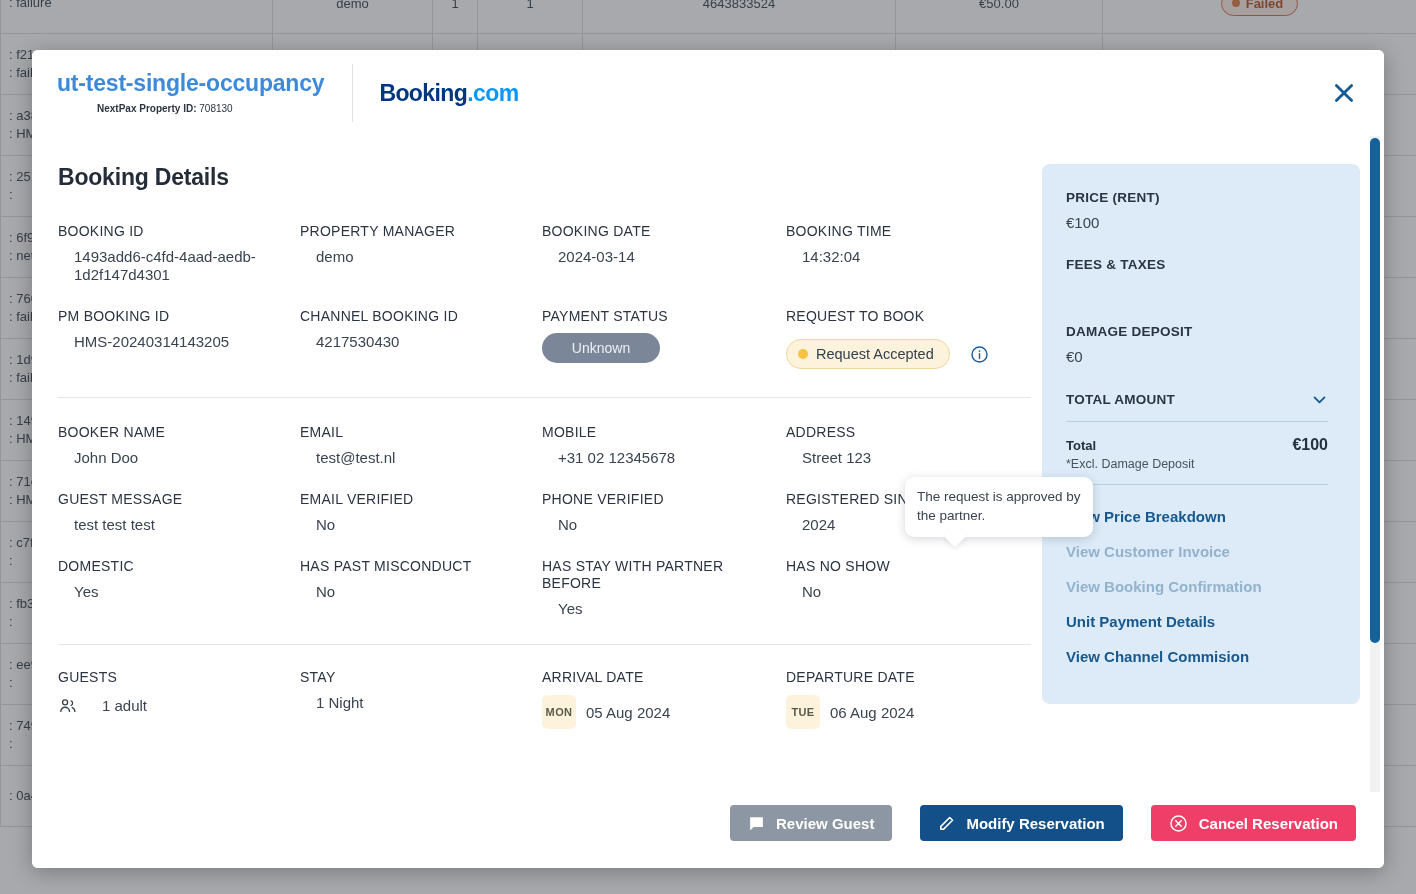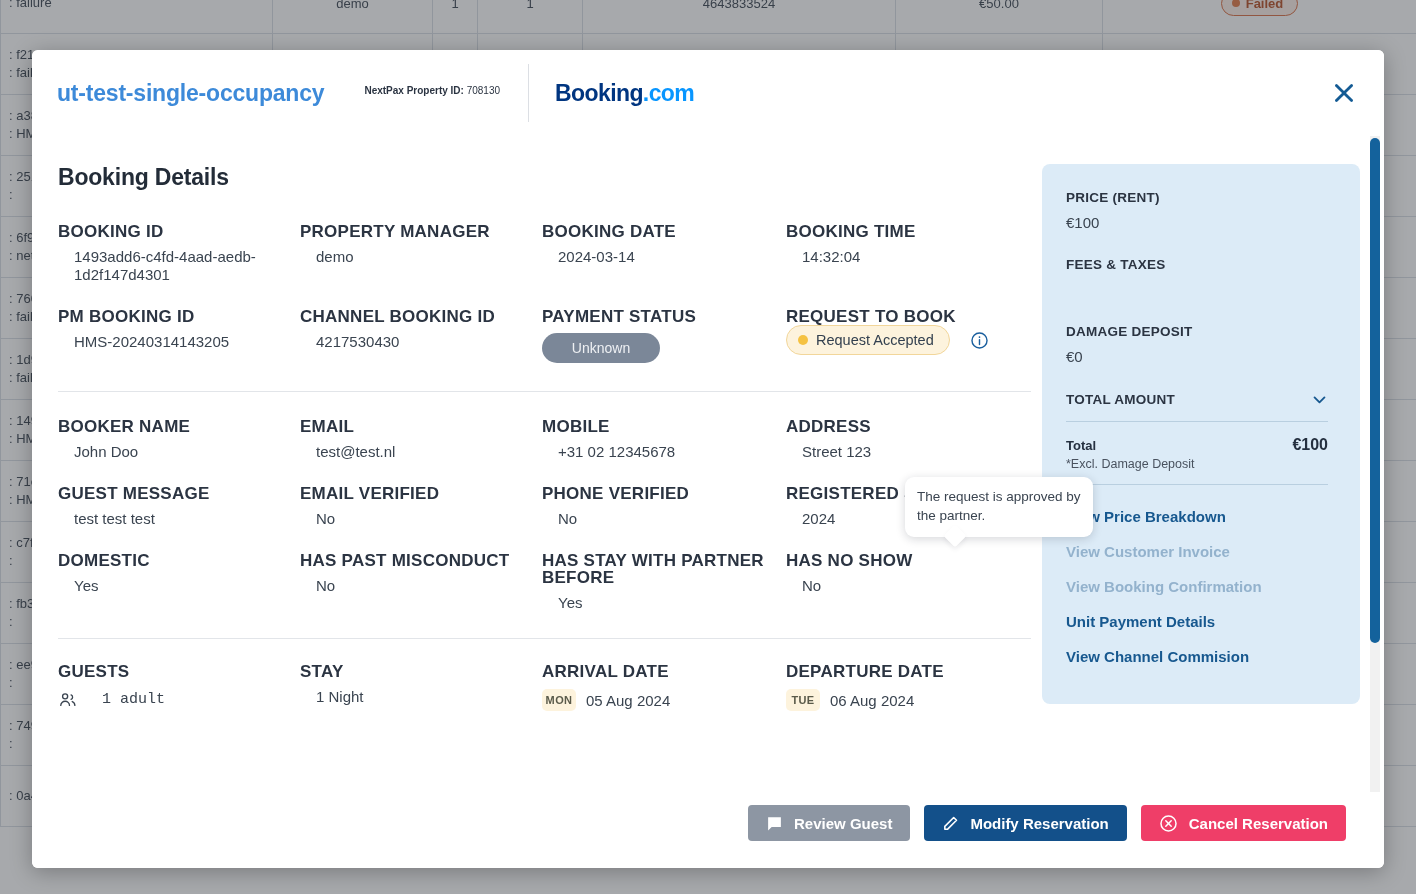--- a/index.html
+++ b/index.html
@@ -79,21 +79,21 @@
   
   #modal-header {
     height: 86px;
     flex: 0 0 86px;
     display: flex;
     align-items: center;
     padding: 0 24px 0 25px;
     background: #fff;
     position: relative;
   }
-  .hdr-titles { display: flex; flex-direction: row; justify-content: center; }
+  .hdr-titles { display: flex; flex-direction: column; justify-content: center; }
   .hdr-title {
     font-size: 23px; font-weight: 700; color: #3d8ad9;
     letter-spacing: -0.2px; line-height: 28px;
   }
   .hdr-sub { font-size: 10px; color: #2b3442; margin-top: 4px; line-height: 16px; padding-left: 40px; }
   .hdr-sub b { font-weight: 700; }
   .hdr-sub span.val { font-weight: 400; }
   .hdr-divider {
     width: 1px; height: 58px; background: #dcdfe4; margin: 0 26px 0 28px;
   }
@@ -166,21 +166,21 @@
 
   .grid4 {
     display: grid;
     grid-template-columns: 242px 242px 244px 1fr;
     column-gap: 0;
     row-gap: 0;
     margin-left: 2px;
   }
   .field { padding-bottom: 24px; padding-right: 12px; }
   .f-label {
-    font-size: 17px; font-weight: 700; color: #2b3442;
+    font-size: 14px; font-weight: 400; color: #2b3442;
     letter-spacing: 0.25px; line-height: 17px;
     text-transform: uppercase;
   }
   .f-value {
     font-size: 15px; color: #3a4450; margin-top: 8px; line-height: 18px;
     word-break: break-word;
     margin-left: 16px;
   }
   .f-value.wrap-id { max-width: 215px; }
 
@@ -203,32 +203,32 @@
     border: 1px solid #f2d69a;
     color: #33404f;
     border-radius: 16px;
     padding: 6px 15px 6px 11px;
     font-size: 14.5px;
   }
   .pill-accepted .dot {
     width: 10px; height: 10px; border-radius: 50%;
     background: #f5c242; margin-right: 8px;
   }
-  .req-row { display: flex; align-items: center; gap: 20px; margin-top: 0; }
+  .req-row { display: flex; align-items: center; gap: 20px; margin-top: 14px; }
 
   .guest-icon-row { display: flex; align-items: center; gap: 9px; margin-top: 10px; }
   .daychip {
     display: inline-flex; align-items: center; justify-content: center;
     background: #fdf3dd;
     color: #5a5a4a;
     border-radius: 5px;
     font-size: 11px;
     font-weight: 600;
     letter-spacing: 0.4px;
-    width: 34px; height: 22px;
+    width: 34px; height: 34px;
     margin-right: 10px;
   }
   .date-row { display: flex; align-items: center; margin-top: 9px; }
   .date-row .dtext { font-size: 15px; color: #3a4450; }
 
   
   #price-panel {
     background: #dcebf7;
     border-radius: 8px;
     padding: 26px 32px 30px 24px;
@@ -282,22 +282,22 @@
     background: #fff;
     transform: rotate(45deg);
     border-radius: 2px;
     box-shadow: 2px 2px 5px rgba(20,30,45,0.08);
   }
 
   
   #modal-footer {
     flex: 0 0 76px;
     display: flex; align-items: center; justify-content: flex-end;
-    gap: 14px;
-    padding: 0 38px 14px 0;
+    gap: 28px;
+    padding: 0 28px 14px 0;
     background: #fff;
   }
   .btn {
     display: inline-flex; align-items: center; gap: 11px;
     border: none; border-radius: 4px;
     padding: 0 18px;
     height: 36px;
     font-size: 15px; font-weight: 700;
     color: #fff;
     cursor: pointer;
@@ -639,21 +639,21 @@
             <div class="f-label">GUESTS</div>
             <div class="guest-icon-row">
               <span style="display:inline-flex;">
                 <svg width="19" height="19" viewBox="0 0 24 24" fill="none" stroke="#3a4450" stroke-width="1.7" stroke-linecap="round" stroke-linejoin="round">
                   <circle cx="9" cy="8" r="3.2"></circle>
                   <path d="M3.5 19.5c0-3.2 2.6-5.3 5.5-5.3s5.5 2.1 5.5 5.3"></path>
                   <path d="M16.5 6.2a3 3 0 0 1 0 5.6"></path>
                   <path d="M18 14.6c2 .7 3.3 2.5 3.3 4.9"></path>
                 </svg>
               </span>
-              <span class="f-value" style="margin-top:0;font-family:Liberation Mono, monospace;">1 adult</span>
+              <span class="f-value" style="margin-top:0;">1 adult</span>
             </div>
           </div>
           <div class="field">
             <div class="f-label">STAY</div>
             <div class="f-value">1 Night</div>
           </div>
           <div class="field">
             <div class="f-label">ARRIVAL DATE</div>
             <div class="date-row">
               <span class="daychip">MON</span>

